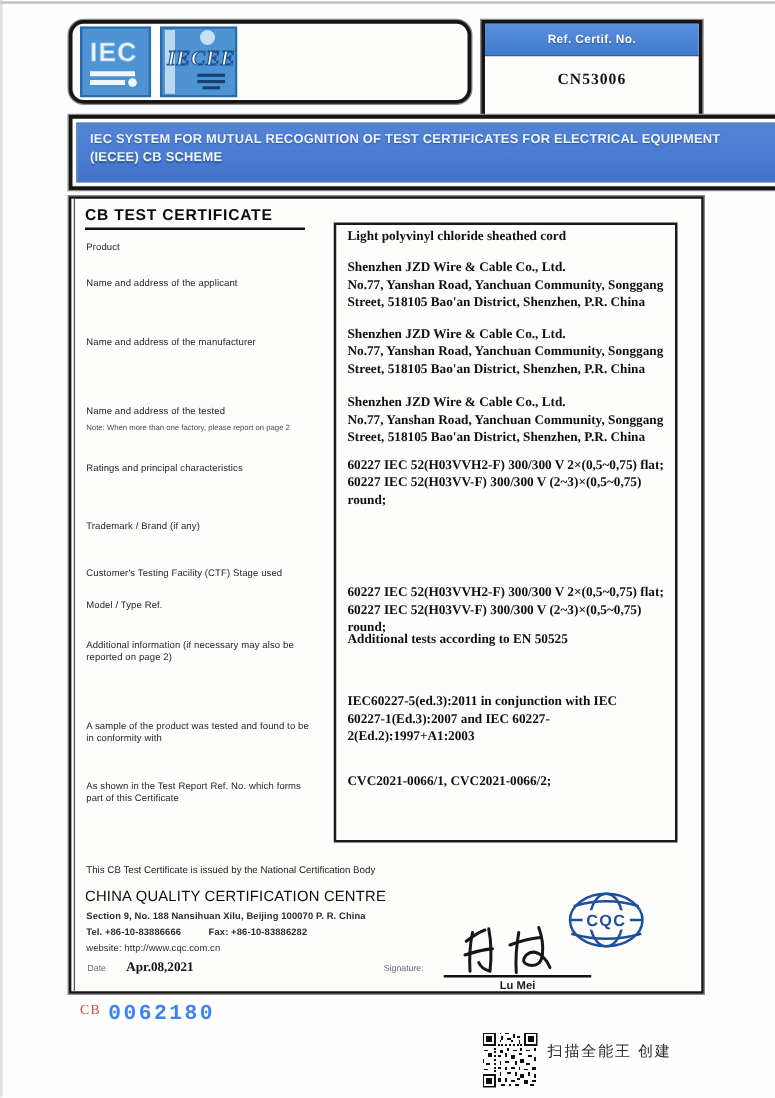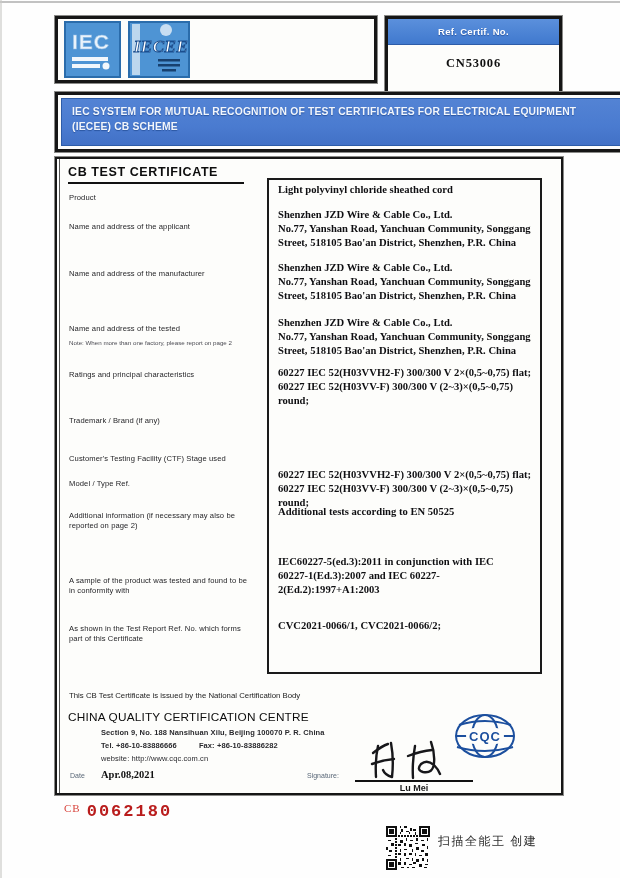--- a/index.html
+++ b/index.html
@@ -8,21 +8,21 @@
     background:#fefefe;
     font-family:"Liberation Sans",sans-serif;
     -webkit-font-smoothing:antialiased;
   }
   .scan-edge-top{position:absolute;left:0;top:1px;width:100%;height:2px;background:#a8a8a8;opacity:.7;}
   .scan-edge-left{position:absolute;left:0;top:0;width:2px;height:100%;background:#c9c9c6;opacity:.6;}
 
   .frame{position:absolute;border:3px solid #161616;background:#fdfdfb;box-sizing:border-box;box-shadow:0 0 0 1px #8a8a88;}
 
   
-  .box-logos{left:55px;top:16px;width:322px;height:67px;display:flex;align-items:center;gap:7px;padding:4px 6px;}
+  .box-logos{left:55px;top:16px;width:322px;height:67px;display:flex;align-items:center;gap:7px;padding:4px 6px;border-radius:12px;}
   .box-logos svg{display:block;}
 
   
   .box-ref{left:385px;top:16px;width:177px;height:84px;}
   .ref-head{height:25px;background:linear-gradient(#5b90dc,#4079ce);color:#fff;font-weight:bold;
     font-size:9.5px;display:flex;align-items:center;justify-content:center;letter-spacing:.3px;
     text-shadow:0 1px 1px #2a55a0;border-bottom:1px solid #2d5ca8;}
   .ref-val{height:36px;display:flex;align-items:center;justify-content:center;
     font-family:"Liberation Serif",serif;font-size:12.5px;font-weight:600;letter-spacing:.8px;color:#111;}
 
@@ -41,33 +41,33 @@
 
   .label{position:absolute;left:12px;font-size:7.6px;color:#252528;width:196px;line-height:1.35;letter-spacing:.1px;}
   .note{position:absolute;left:12px;font-size:6.2px;color:#4a4a52;width:200px;}
 
   .value-box{position:absolute;left:210px;top:19px;width:271px;height:492px;border:2px solid #1a1a1a;background:#fdfdfb;}
   .value{position:absolute;left:9px;right:6px;font-family:"Liberation Serif","DejaVu Serif",serif;
     font-size:10.6px;font-weight:600;color:#0f0f12;line-height:14px;white-space:pre-line;}
 
   .issued-by{position:absolute;left:12px;top:532px;font-size:7.8px;color:#222;}
   .org-name{position:absolute;left:11px;top:551px;font-size:11.8px;font-weight:normal;color:#0d0d0d;letter-spacing:.2px;}
-  .org-line{position:absolute;left:12px;font-size:7.5px;font-weight:bold;color:#2a2a2e;letter-spacing:.1px;margin-left:32px;}
+  .org-line{position:absolute;left:12px;font-size:7.5px;font-weight:bold;color:#2a2a2e;letter-spacing:.1px;}
   .footer-small-label{position:absolute;font-size:7px;color:#5a6878;}
   .date-value{position:absolute;left:44px;top:610px;font-family:"Liberation Serif",serif;font-size:10.5px;font-weight:bold;color:#111;}
   .sig-line{position:absolute;left:298px;top:621px;width:118px;border-bottom:2px solid #111;}
   .signatory{position:absolute;left:298px;top:624px;width:118px;text-align:center;font-size:9px;font-weight:bold;color:#1a1a1a;}
   .sig-svg{position:absolute;left:308px;top:578px;}
   .cqc-svg{position:absolute;left:395px;top:553px;}
 
   
   .stamp{position:absolute;left:64px;top:802px;}
   .stamp-prefix{font-family:"Liberation Serif",serif;font-size:11px;color:#d8453e;letter-spacing:1px;vertical-align:4px;}
   .stamp-number{font-family:"Liberation Mono","DejaVu Sans Mono",monospace;font-size:17px;font-weight:bold;
-    color:#b91c1c;letter-spacing:2px;margin-left:6px;text-align:right;}
+    color:#3b82f6;letter-spacing:2px;margin-left:6px;text-align:right;}
   .qr{position:absolute;left:386px;top:826px;}
   .watermark{position:absolute;left:438px;top:833px;font-size:12px;color:#2b2b2b;letter-spacing:1.5px;}
 </style>
 </head>
 <body>
 
 <div class="scan-edge-top"></div>
 <div class="scan-edge-left"></div>
 
 <div class="frame box-logos">

